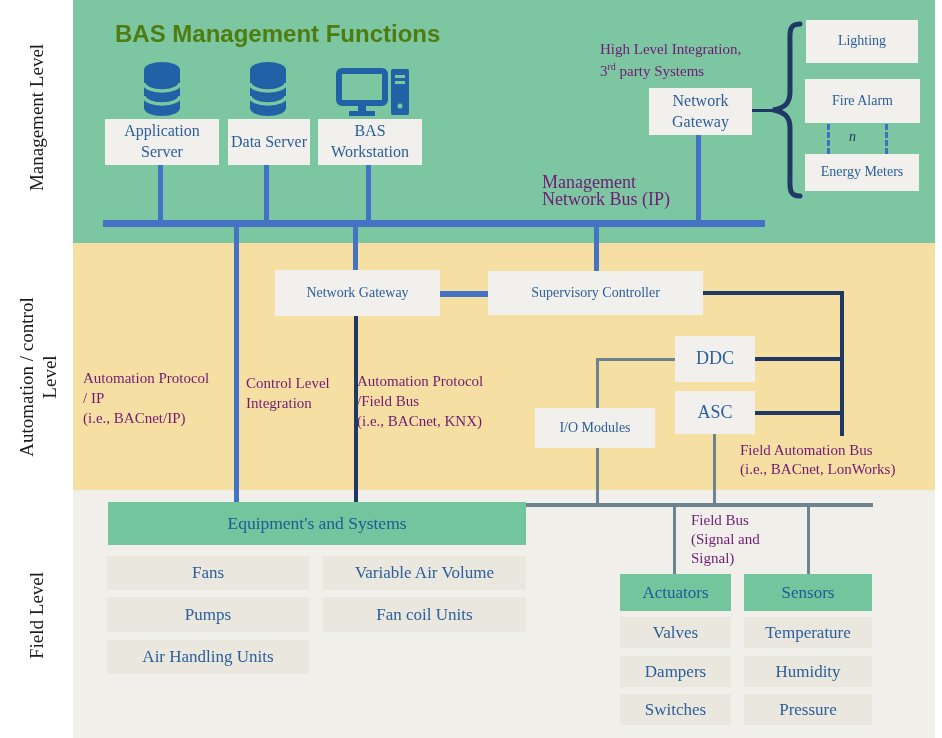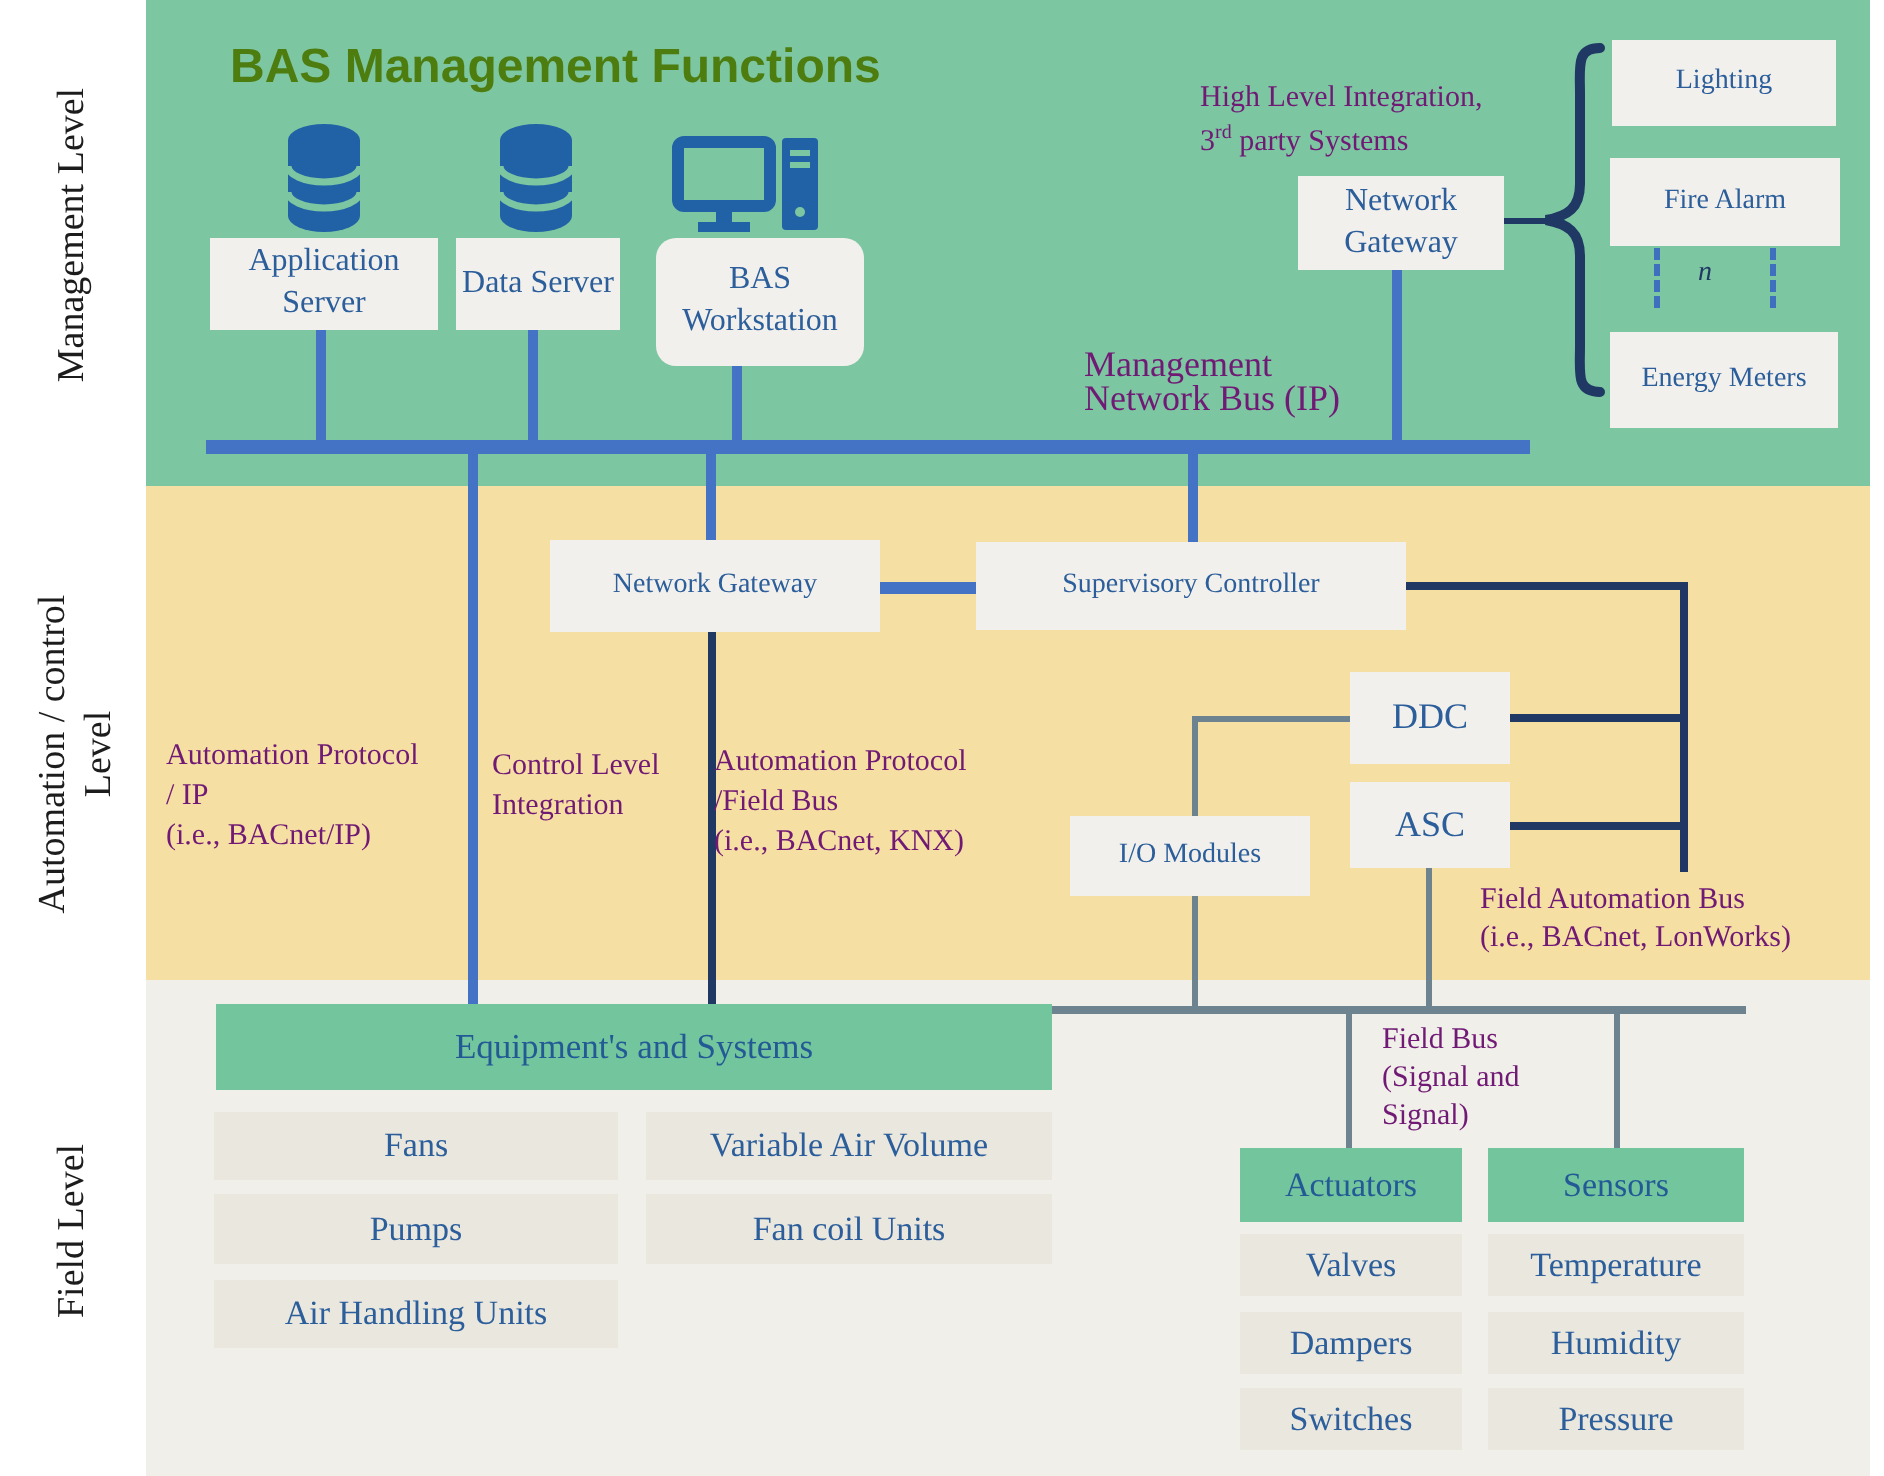--- a/index.html
+++ b/index.html
@@ -108,36 +108,36 @@
     <rect x="22" y="35" width="8" height="8" fill="#2162a6"></rect>
     <rect x="13" y="43" width="26" height="5" fill="#2162a6"></rect>
     <rect x="55" y="1" width="18" height="46" rx="2" fill="#2162a6"></rect>
     <rect x="59" y="7" width="10" height="3" fill="#7dc6a2"></rect>
     <rect x="59" y="13" width="10" height="3" fill="#7dc6a2"></rect>
     <circle cx="64" cy="38" r="2.5" fill="#7dc6a2"></circle>
   </svg>
 
   <div class="box" style="left:105px;top:119px;width:114px;height:46px;">Application Server</div>
   <div class="box" style="left:228px;top:119px;width:82px;height:46px;">Data Server</div>
-  <div class="box" style="left:328px;top:119px;width:104px;height:64px;border-radius:10px;">BAS Workstation</div>
+  <div class="box" style="left:318px;top:119px;width:104px;height:46px;">BAS Workstation</div>
   <div class="box" style="left:649px;top:88px;width:103px;height:47px;">Network Gateway</div>
 
   <div class="lbl" style="left:600px;top:40px;width:172px;line-height:18px;">
     <span>High Level Integration,</span><br>
     <span>3</span><sup>rd</sup><span> party Systems</span>
   </div>
 
   <div class="lbl" style="left:542px;top:174px;width:140px;line-height:17px;font-size:18px;">
     <span>Management</span><br>
     <span>Network Bus (IP)</span>
   </div>
 
   <div class="box big" style="left:806px;top:20px;width:112px;height:43px;">Lighting</div>
   <div class="box big" style="left:805px;top:79px;width:115px;height:44px;">Fire Alarm</div>
-  <div class="box big" style="left:805px;top:154px;width:114px;height:48px;margin-top:12px;">Energy Meters</div>
+  <div class="box big" style="left:805px;top:154px;width:114px;height:37px;">Energy Meters</div>
 
   <div class="box big" style="left:275px;top:270px;width:165px;height:46px;">Network Gateway</div>
   <div class="box big" style="left:488px;top:271px;width:215px;height:44px;">Supervisory Controller</div>
   <div class="box" style="left:675px;top:336px;width:80px;height:46px;font-size:18px;">DDC</div>
   <div class="box" style="left:675px;top:391px;width:80px;height:43px;font-size:18px;">ASC</div>
   <div class="box big" style="left:535px;top:408px;width:120px;height:40px;">I/O Modules</div>
 
   <div class="lbl" style="left:83px;top:368px;width:150px;">
     <span>Automation Protocol</span><br>
     <span>/  IP</span><br>

